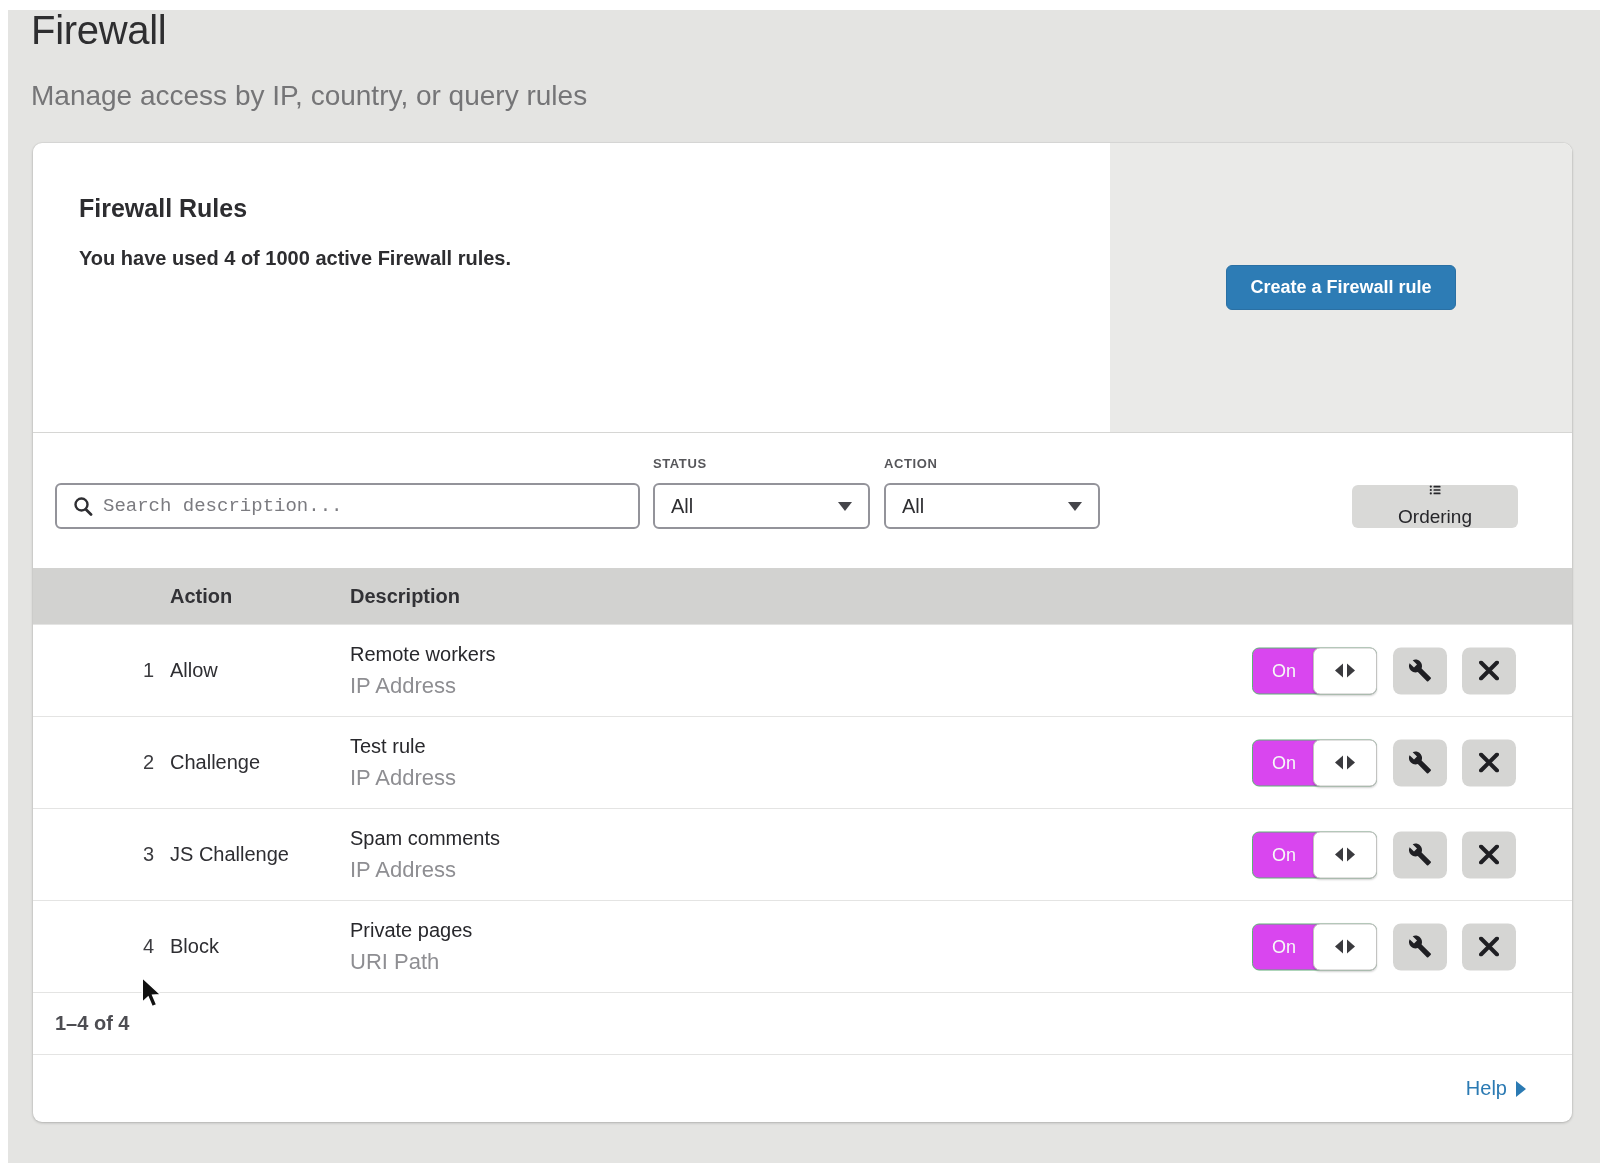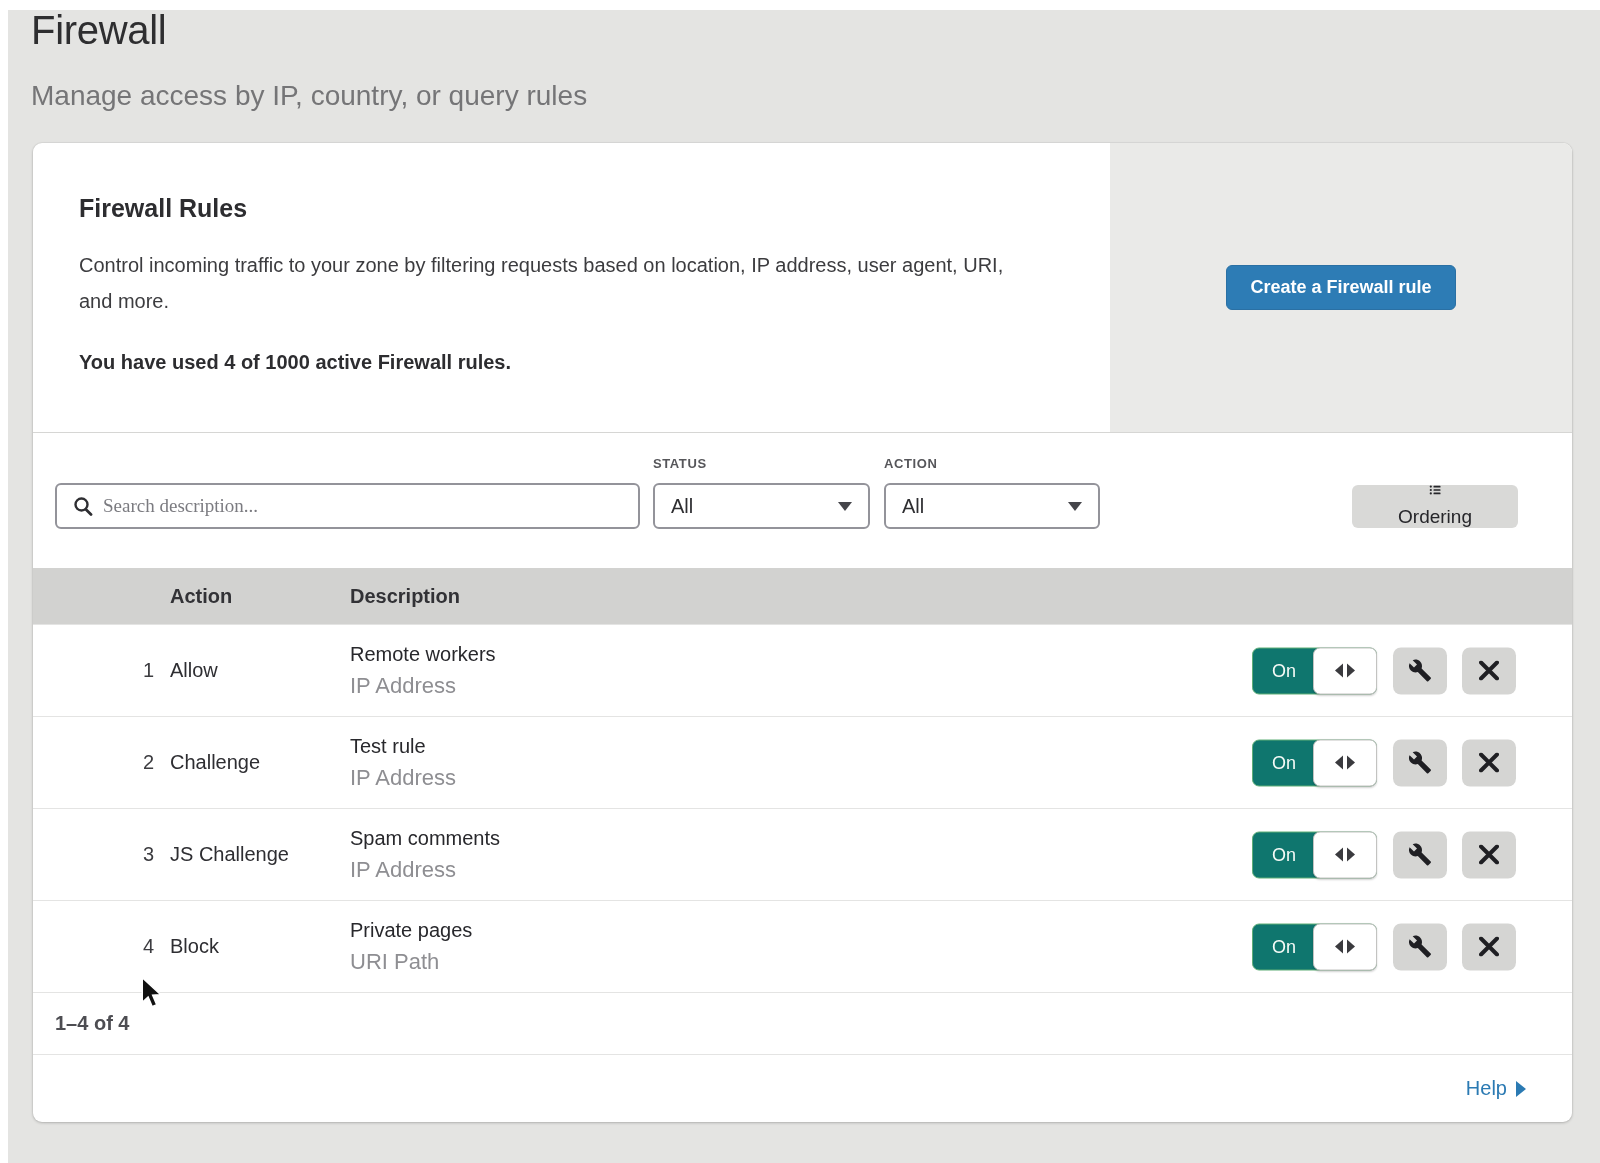--- a/index.html
+++ b/index.html
@@ -26,21 +26,21 @@
   .btn-primary { background: #2d7cb5; color: #fff; font-family: inherit; font-size: 18px; font-weight: 700;
                  border: 1px solid #2a70a4; border-radius: 6px; padding: 11px 23px; cursor: pointer; }
 
   
   .filters { height: 135px; flex: none; position: relative; }
   .filter-label { position: absolute; top: 23px; font-size: 13px; font-weight: 700; letter-spacing: 0.6px; color: #56565a; }
   .lbl-search { left: 26px; margin-top: 32px; } .lbl-status { left: 620px; } .lbl-action { left: 851px; }
   .field { position: absolute; top: 50px; height: 46px; border: 2px solid #93939a; border-radius: 6px; background: #fff; display: flex; align-items: center; }
   .search-box { left: 22px; width: 585px; }
   .search-box svg { margin: 0 10px 0 16px; flex: none; }
-  .search-box input { border: none; outline: none; flex: 1; font-family: Liberation Serif, serif; font-size: 19px; color: #333; background: transparent; padding-right: 12px; }
+  .search-box input { border: none; outline: none; flex: 1; font-family: Liberation Mono, monospace; font-size: 19px; color: #333; background: transparent; padding-right: 12px; }
   .search-box input::placeholder { color: #7b7b80; }
   .select-box { padding: 0 16px; justify-content: space-between; cursor: pointer; }
   .sel-status { left: 620px; width: 217px; } .sel-action { left: 851px; width: 216px; }
   .select-value { font-size: 20px; color: #2e2e31; }
   .caret { width: 0; height: 0; border-left: 7px solid transparent; border-right: 7px solid transparent; border-top: 9px solid #45454a; }
   .ordering-btn { position: absolute; left: 1319px; top: 52px; width: 166px; height: 43px; background: #d9d9d7;
                   border: none; border-radius: 6px; display: flex; align-items: center; justify-content: center; gap: 11px;
                   font-family: inherit; font-size: 19px; color: #26262a; cursor: pointer; flex-direction: column; }
 
   
@@ -52,21 +52,21 @@
 
   .row { height: 92px; flex: none; display: flex; align-items: center; border-top: 1px solid #e4e4e3; position: relative; background: #fff; }
   .row:first-of-type { border-top: none; }
   .cell-num { width: 137px; flex: none; text-align: right; padding-right: 16px; font-size: 20px; color: #3c3c40; }
   .cell-action { width: 180px; flex: none; font-size: 20px; color: #2e2e32; }
   .cell-desc { flex: 1; }
   .desc-title { font-size: 20px; color: #28282c; margin-bottom: 7px; }
   .desc-sub { font-size: 22px; color: #8e8e92; }
 
   .controls { position: absolute; right: 56px; top: 50%; transform: translateY(-50%); display: flex; align-items: center; }
-  .toggle { width: 125px; height: 47px; border-radius: 7px; background: #0f766e; border: 1px solid #5fae77;
+  .toggle { width: 125px; height: 47px; border-radius: 7px; background: #d946ef; border: 1px solid #5fae77;
             position: relative; display: flex; align-items: center; cursor: pointer; }
   .toggle-on-label { width: 62px; text-align: center; color: #f6fbf7; font-size: 18px; }
   .toggle-knob { position: absolute; right: -1px; top: -1px; width: 64px; height: 47px; background: #fff;
                  border: 1px solid #c3c3c1; border-radius: 7px; box-shadow: 0 1px 2px rgba(0,0,0,0.18);
                  display: flex; align-items: center; justify-content: center; gap: 4px; }
   .arr-left  { width: 0; height: 0; border-top: 7px solid transparent; border-bottom: 7px solid transparent; border-right: 8px solid #3a3a3e; }
   .arr-right { width: 0; height: 0; border-top: 7px solid transparent; border-bottom: 7px solid transparent; border-left: 8px solid #3a3a3e; }
   .icon-btn { width: 54px; height: 47px; background: #d5d5d3; border: none; border-radius: 8px;
               display: flex; align-items: center; justify-content: center; cursor: pointer; }
   .gap16 { width: 16px; flex: none; } .gap15 { width: 15px; flex: none; }
@@ -88,21 +88,20 @@
   <div class="page-bg"></div>
 
   <div class="page-title">Firewall</div>
   <div class="page-subtitle">Manage access by IP, country, or query rules</div>
 
   <div class="card">
 
     <div class="card-top">
       <div class="intro">
         <div class="intro-heading">Firewall Rules</div>
-        <div class="intro-desc">Control incoming traffic to your zone by filtering requests based on location, IP address, user agent, URI, and more.</div>
         <div class="intro-usage">You have used 4 of 1000 active Firewall rules.</div>
       </div>
       <div class="cta-panel">
         <button class="btn-primary">Create a Firewall rule</button>
       </div>
     </div>
 
     <div class="filters">
       <div class="filter-label lbl-search">SEARCH</div>
       <div class="field search-box">

